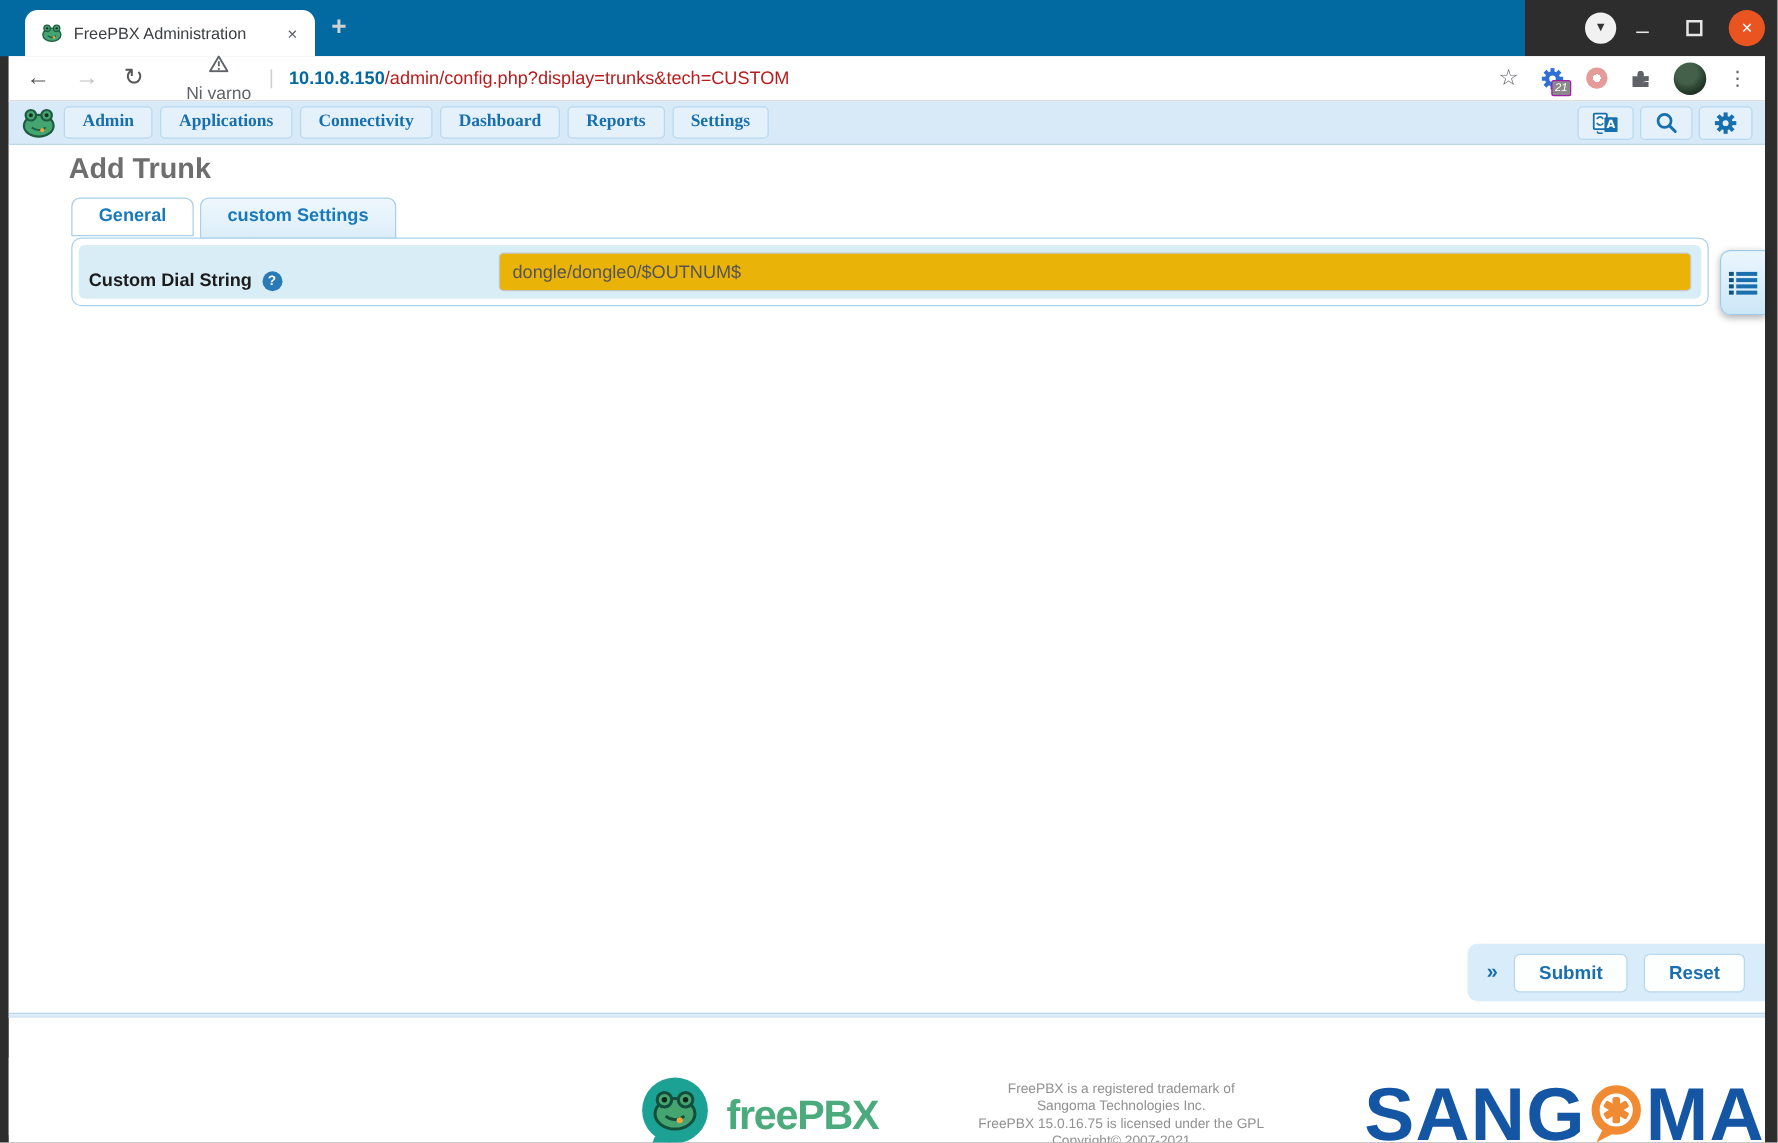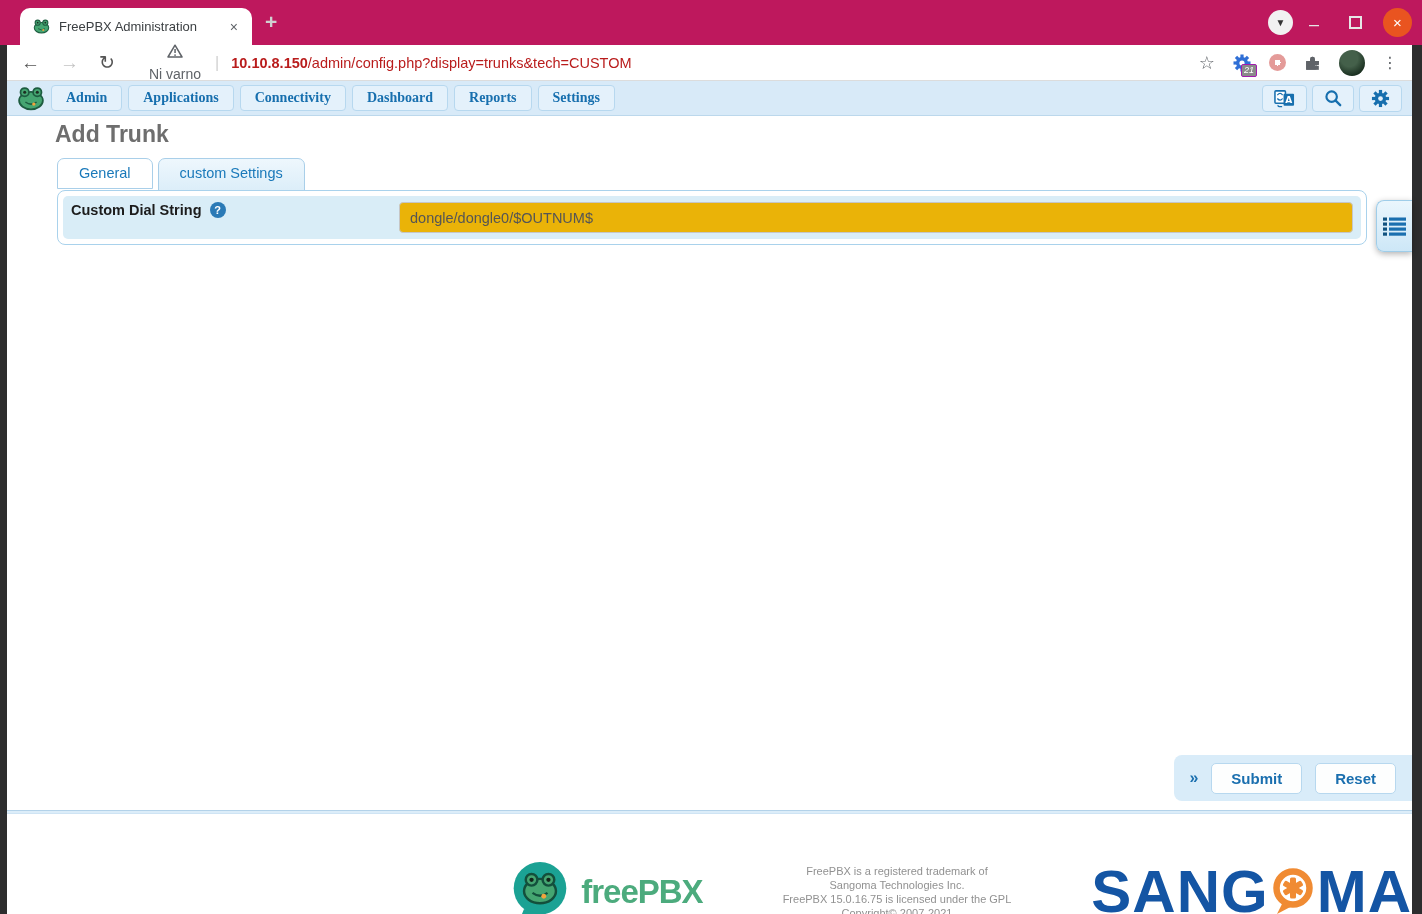--- a/index.html
+++ b/index.html
@@ -1,41 +1,41 @@
 <!DOCTYPE html>
 <html><head>
 <meta charset="utf-8">
 <style>
   * { margin:0; padding:0; box-sizing:border-box; }
   html,body { width:1422px; height:914px; overflow:hidden; }
   body { background:#2d2d2e; font-family:"Liberation Sans","DejaVu Sans",sans-serif; position:relative; }
 
   
-  .titlebar { position:absolute; top:0; left:0; width:1422px; height:45px; background:#be185d; }
+  .titlebar { position:absolute; top:0; left:0; width:1220px; height:45px; background:#0369a1; }
   .browser-tab { position:absolute; left:20px; top:8px; width:232px; height:37px; background:#ffffff;
     border-radius:10px 10px 0 0; display:flex; align-items:center; gap:9px; padding:0 10px 0 13px; }
   .tab-title { font-size:13px; color:#3c4043; flex:1; white-space:nowrap; overflow:hidden; }
   .tab-close { color:#5f6368; font-size:14px; line-height:1; padding:2px 4px; border-radius:50%; }
   .newtab-btn { position:absolute; left:265px; top:10px; color:#d0d0d0; font-size:21px; font-weight:bold; }
   .chev-circle { position:absolute; left:1268px; top:10px; width:25px; height:25px; border-radius:50%;
     background:#f1f1f1; display:flex; align-items:center; justify-content:center; color:#333; font-size:10px; }
   .min-btn { position:absolute; left:1309px; top:14px; color:#e6e6e6; font-size:18px; }
   .max-btn { position:absolute; left:1349px; top:16px; width:13px; height:13px; border:2px solid #e6e6e6; }
   .close-btn { position:absolute; left:1383px; top:8px; width:29px; height:29px; border-radius:50%;
     background:#e95420; color:#fff; display:flex; align-items:center; justify-content:center; font-size:15px; }
 
   .frame { position:absolute; left:7px; top:45px; width:1405px; height:863px; background:#fff; }
 
   .toolbar { height:36px; background:#fff; display:flex; align-items:center; padding:0 14px; border-bottom:1px solid #dcdcdc; }
   .navglyph { font-size:19px; color:#555; margin-right:20px; }
   .navglyph.disabled { color:#c3c3c3; }
   .security { display:flex; align-items:center; gap:8px; margin-left:14px; color:#5f6368; font-size:14px;flex-direction:column; }
   .omni-sep { color:#d0d0d0; margin:0 12px 0 14px; font-size:16px; }
   .url { font-size:14.5px; white-space:nowrap; }
-  .url .host { color:#b91c1c; font-weight:bold; }
+  .url .host { color:#0369a1; font-weight:bold; }
   .url .path { color:#b91c1c; }
   .toolbar-right { margin-left:auto; display:flex; align-items:center; gap:17px; }
   .star { font-size:18px; color:#5f6368; }
   .ext-gear { position:relative; color:#2f6fd6; width:20px; height:20px; }
   .ext-badge { position:absolute; right:-5px; bottom:-4px; background:#8a8a8a; color:#fff; font-size:9px;
     padding:0 2px; border:1px solid #a21caf; border-radius:2px; line-height:11px;font-style:italic; }
   .ext-pink { width:17px; height:17px; border-radius:50%;
     background:radial-gradient(circle at 50% 50%, #fff 0 3px, #e49b99 3px); }
   .avatar { width:26px; height:26px; border-radius:50%;
     background:radial-gradient(circle at 40% 32%, #44604a 0 35%, #15291b 80%, #0a130d); }
@@ -48,25 +48,25 @@
     font-weight:bold; font-size:14px; padding:4px 14px; cursor:pointer;font-family:Liberation Serif, serif; }
   .nav-right { margin-left:auto; display:flex; gap:5px; }
   .icon-btn { background:#e4f1fb; border:1px solid #b7d8ef; border-radius:4px; padding:2px 11px;
     display:flex; align-items:center; justify-content:center; height:27px; }
 
   
   .main { position:relative; height:694px; background:#fff; }
   .page-title { position:absolute; left:48px; top:5px; font-size:23px; font-weight:bold; color:#6e6e6e; }
   .tabs { position:absolute; left:50px; top:42px; display:flex; gap:5px; align-items:flex-end; }
   .ptab { border:1px solid #a9cfe9; border-radius:7px 7px 0 0; background:#fff; color:#1a79ba;
-    font-weight:normal; font-size:14.5px; padding:6px 21px 7px; cursor:pointer; }
+    font-weight:bold; font-size:14.5px; padding:6px 21px 7px; cursor:pointer; }
   .ptab.active { background:linear-gradient(#eef7fd,#dceef9); padding-bottom:9px; margin-bottom:-2px; }
   .panel { position:absolute; left:50px; right:45px; top:74px; border:1px solid #a9d2ec; border-radius:8px;
     padding:5px; background:#fff; }
-  .form-row { background:#d9edf7; border-radius:5px; display:flex; align-items:flex-start; padding:6px 8px; min-height:42px; }
+  .form-row { background:#d9edf7; border-radius:5px; display:flex; align-items:flex-end; padding:6px 8px; min-height:42px; }
   .form-label { width:328px; font-weight:bold; font-size:14.5px; color:#1c1c1c; display:flex; align-items:center; gap:8px; }
   .help-dot { width:16px; height:16px; border-radius:50%; background:#2a7ab6; color:#fff; font-size:11px;
     font-weight:bold; display:flex; align-items:center; justify-content:center; }
   .dial-input { flex:1; height:31px; border:1px solid #c6c6c6; border-radius:4px; font-size:14.5px;
     color:#555; padding:0 10px; font-family:"Liberation Sans","DejaVu Sans",sans-serif; outline:none; background:#eab308; }
 
   .side-toggle { position:absolute; right:0; top:84px; width:36px; height:52px; border-radius:8px 0 0 8px;
     background:linear-gradient(#eaf6fd,#cde7f7); border:1px solid #9fcde9; border-right:none;
     box-shadow:0 2px 6px rgba(0,0,0,.3); display:flex; align-items:center; justify-content:center; cursor:pointer; }
 

